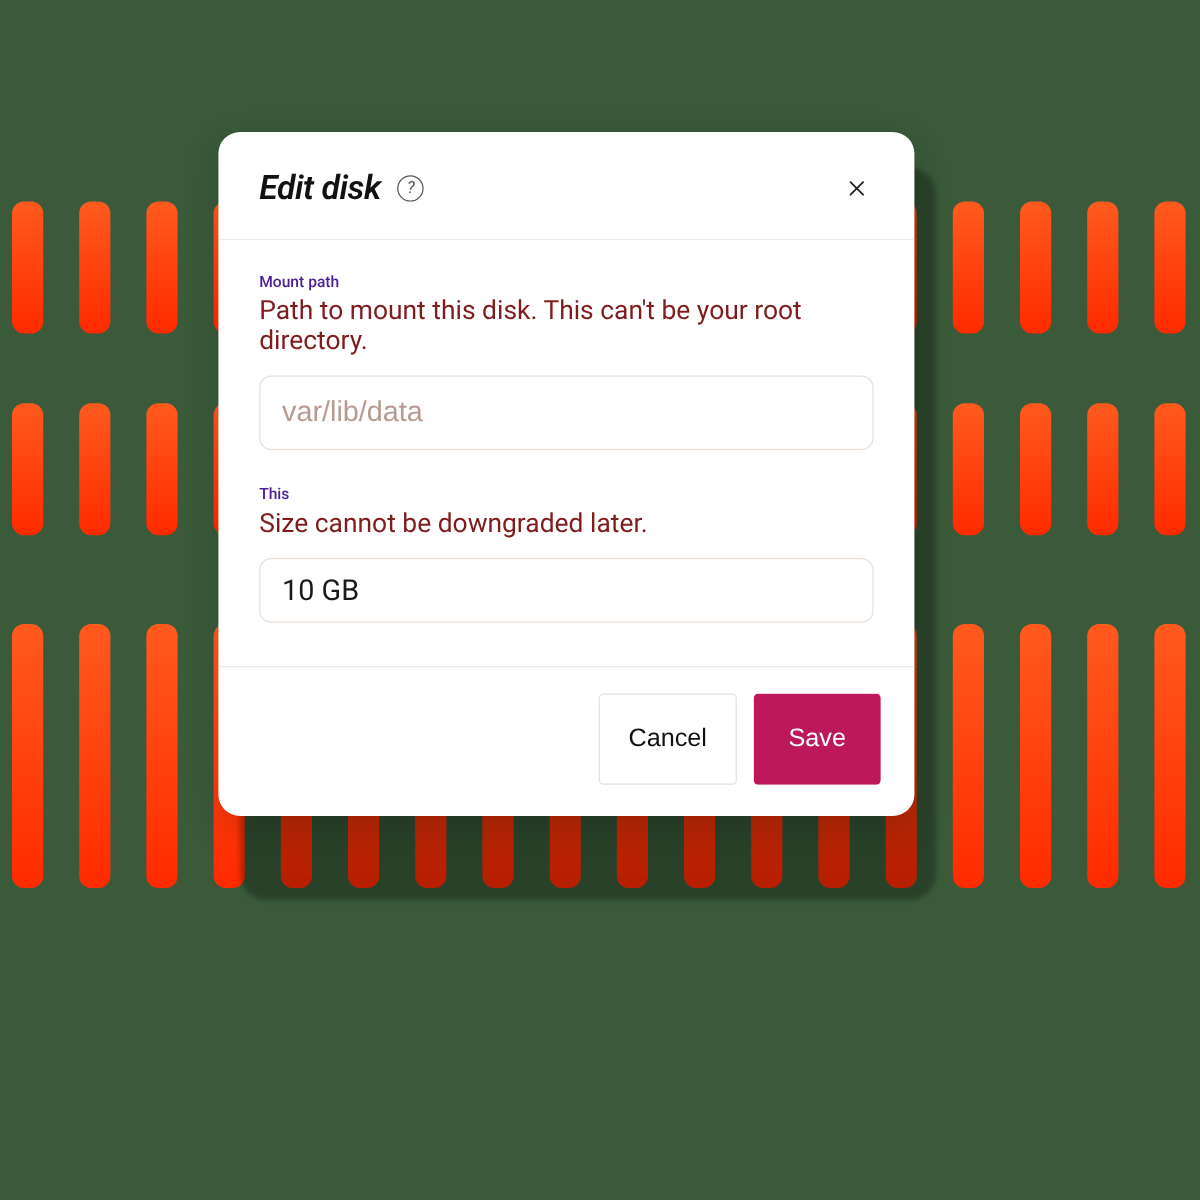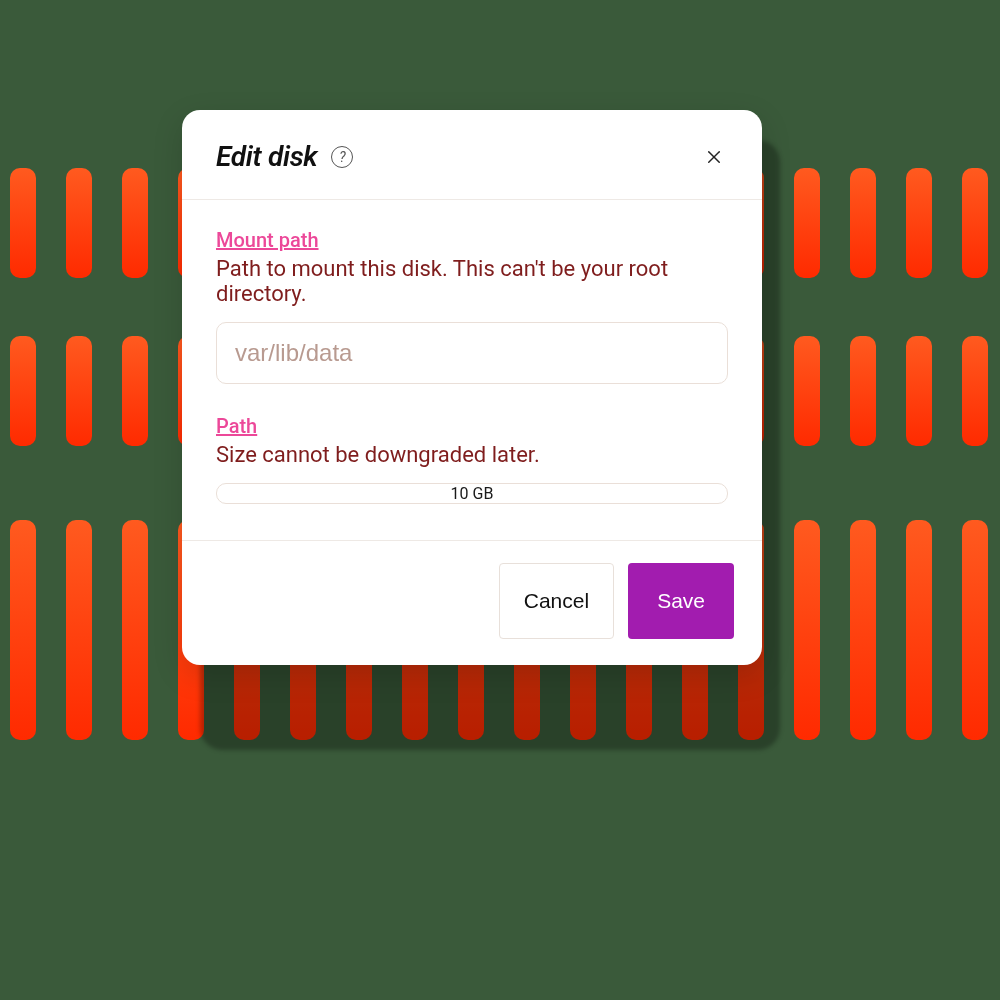--- a/index.html
+++ b/index.html
@@ -91,25 +91,24 @@
   }
   .close-btn svg { width: 18px; height: 18px; }
 
   .divider { height: 1px; background: #eee9e5; }
 
   .modal-body { padding: 28px 34px 30px 34px; }
 
   .field { margin-bottom: 30px; }
   .field:last-child { margin-bottom: 6px; }
   .field-label {
-    font-size: 20px;
+    font-size: 13px;
     font-weight: 550;
-    color: #ec4899;
+    color: #4c1d95;
     margin-bottom: 4px;
-    text-decoration: underline;
   }
   .field-help {
     font-size: 22px;
     color: #7f1d1d;
     margin-bottom: 16px;
   }
 
   .text-input {
     width: 100%;
     border: 1px solid #eadfd8;
@@ -119,28 +118,27 @@
     color: #111;
     background: #fff;
     outline: none;
   }
   .text-input::placeholder { color: #b89a90; }
 
   .select-box {
     width: 100%;
     border: 1px solid #eadfd8;
     border-radius: 10px;
-    padding: 0 18px;
-    font-size: 16px;
+    padding: 12px 18px;
+    font-size: 24px;
     display: flex;
     align-items: center;
     justify-content: space-between;
     cursor: pointer;
     background: #fff;
-    flex-direction: column;
   }
   .select-left { color: #1a1a1a; }
   .select-right {
     display: flex; align-items: center; gap: 14px;
     color: #1a1a1a;
   }
   .chevron { width: 16px; height: 16px; color: #3a3a3a; }
 
   .modal-footer {
     border-top: 1px solid #eee9e5;
@@ -155,21 +153,21 @@
     border-radius: 4px;
     cursor: pointer;
     border: 1px solid transparent;
   }
   .btn-secondary {
     background: #fff;
     border-color: #e8e0da;
     color: #111;
   }
   .btn-primary {
-    background: #a21caf;
+    background: #be185d;
     color: #fff;
     padding: 25px 28px;
   }
 </style>
 </head>
 <body>
 
 <div class="bg-stripes">
   <div class="stripe-row row1">
     <div class="stripe"></div>
@@ -253,21 +251,21 @@
 
   <div class="modal-body">
 
     <div class="field">
       <div class="field-label">Mount path</div>
       <div class="field-help">Path to mount this disk. This can't be your root directory.</div>
       <input class="text-input" type="text" placeholder="var/lib/data" style="">
     </div>
 
     <div class="field">
-      <div class="field-label">Path</div>
+      <div class="field-label">This</div>
       <div class="field-help">Size cannot be downgraded later.</div>
       <div class="select-box">
         <span class="select-left">10 GB</span>
       </div>
     </div>
 
   </div>
 
   <div class="modal-footer">
     <button class="btn btn-secondary">Cancel</button>

